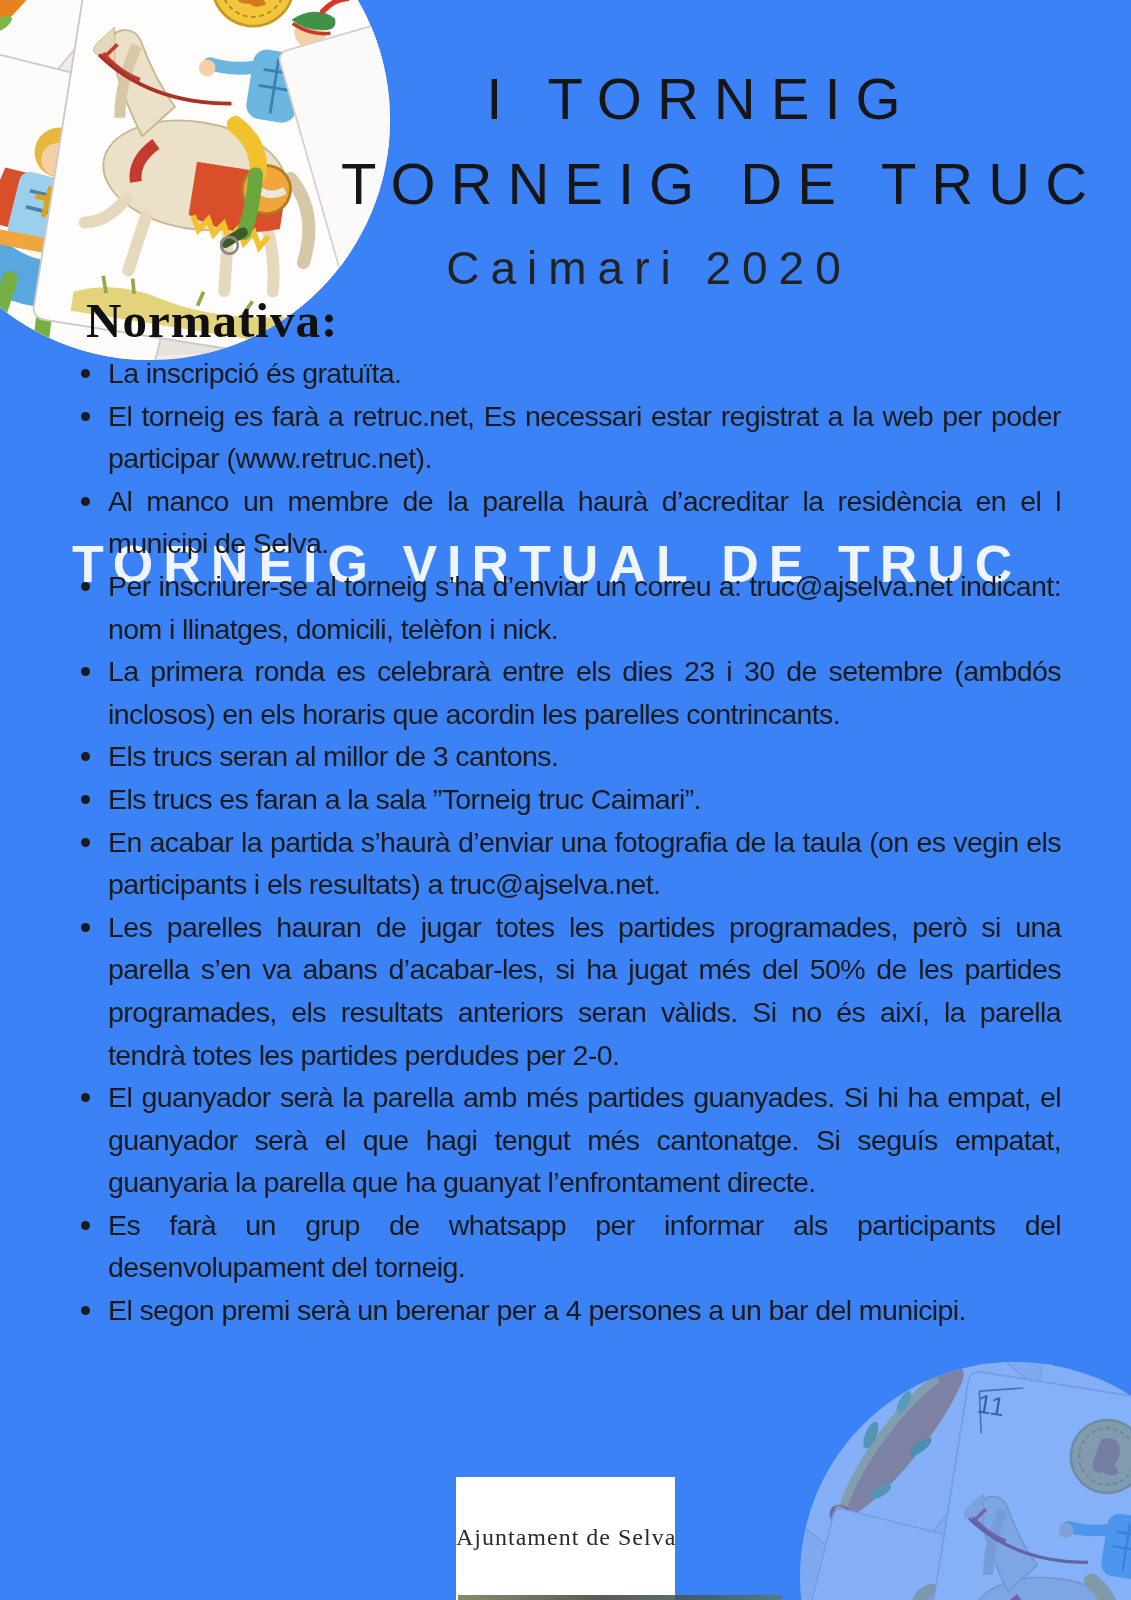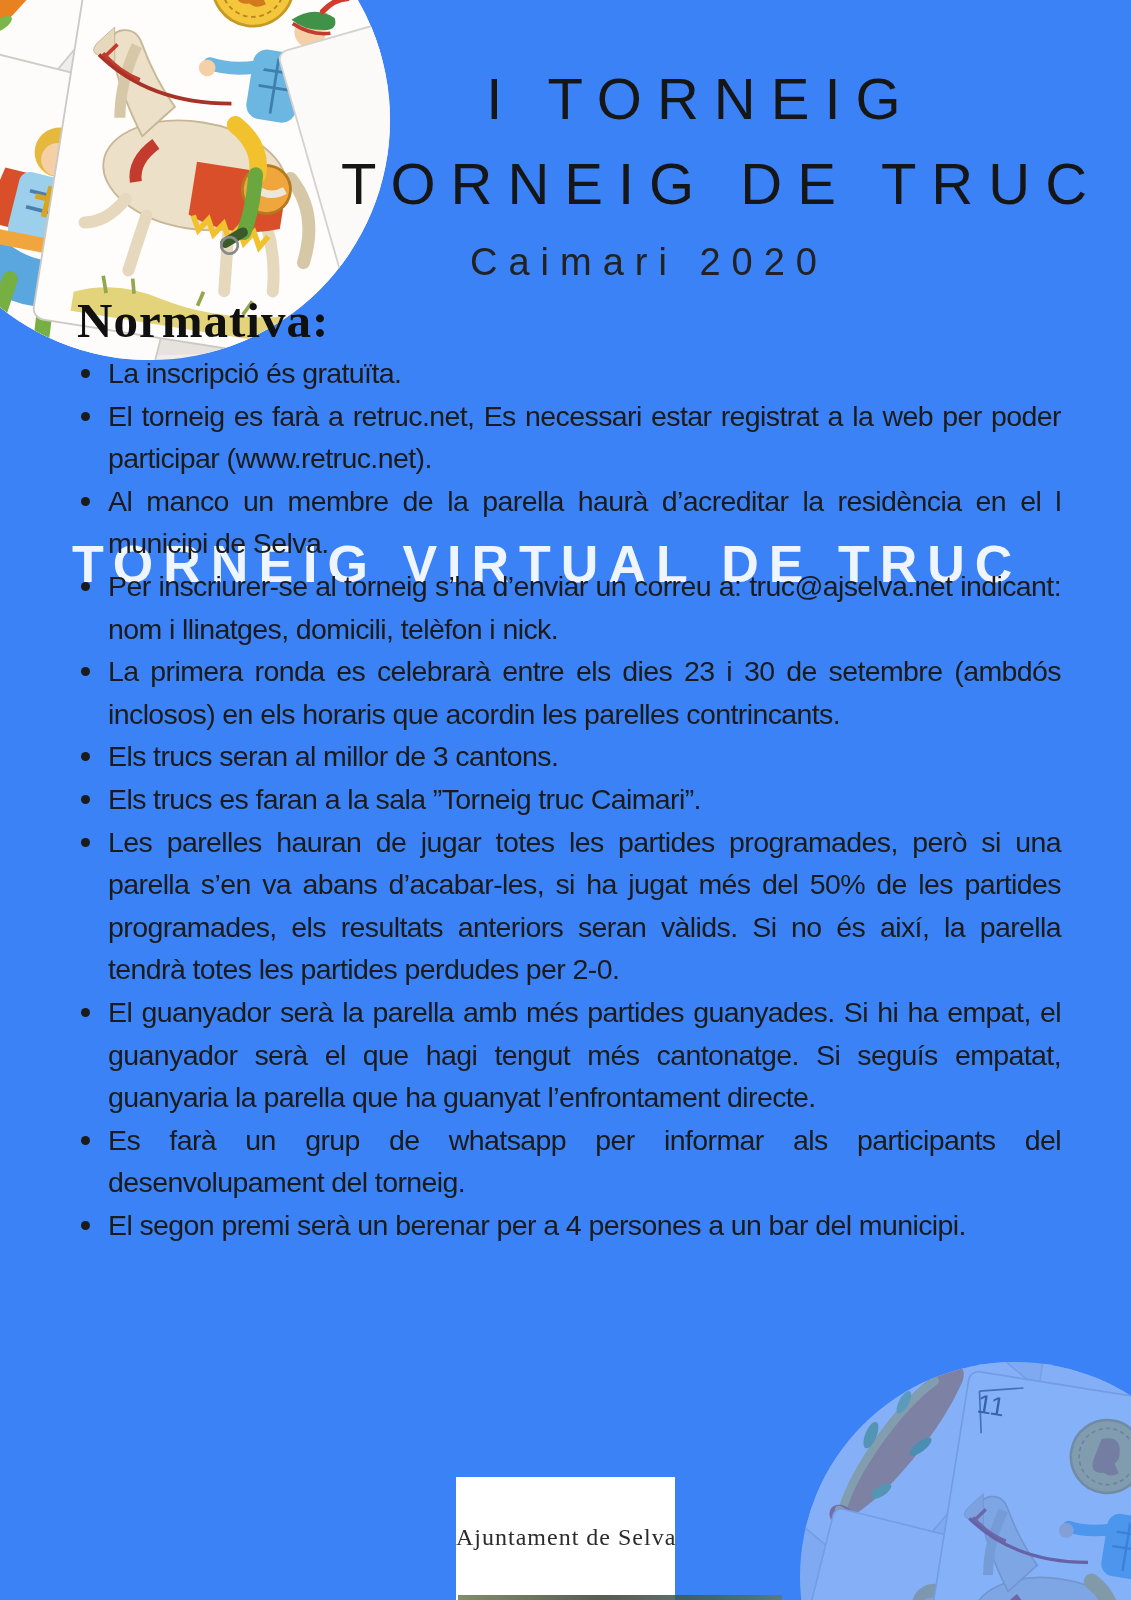--- a/index.html
+++ b/index.html
@@ -21,26 +21,26 @@
     font-size:52px;font-weight:700;letter-spacing:10px;white-space:nowrap;
     color:#ffffff;opacity:.92;
   }
   
   .title-block{
     position:absolute;left:341px;top:56px;width:720px;z-index:3;
     text-align:center;color:#161616;
   }
   .title-line{font-size:58px;font-weight:400;letter-spacing:15px;line-height:85px;white-space:nowrap;}
   .subtitle{
-    font-size:38px;font-weight:300;letter-spacing:11px;margin-top:15px;
+    font-size:46px;font-weight:300;letter-spacing:11px;margin-top:15px;
     transform:translateX(-52px);white-space:nowrap;color:#222;
   }
   
   .heading{
-    position:absolute;left:77px;top:292px;margin:0;z-index:3;
+    position:absolute;left:86px;top:292px;margin:0;z-index:3;
     font-family:"Liberation Serif",serif;font-weight:700;
     font-size:49px;color:#101010;letter-spacing:1px;
   }
   
   .rules{
     position:absolute;left:75px;top:352px;width:986px;z-index:3;
     margin:0;padding:0;list-style:none;
   }
   .rule{
     position:relative;padding-left:33px;
@@ -189,20 +189,21 @@
   <h2 class="heading">Normativa:</h2>
 
   <ul class="rules" id="rules-list">
       <li class="rule">La inscripció és gratuïta.</li>
       <li class="rule">El torneig es farà a retruc.net, Es necessari estar registrat a la web per poder participar (www.retruc.net).</li>
       <li class="rule">Al manco un membre de la parella haurà d’acreditar la residència en el l municipi de Selva.</li>
       <li class="rule">Per inscriurer-se al torneig s’ha d’enviar un correu a: truc@ajselva.net indicant: nom i llinatges, domicili, telèfon i nick.</li>
       <li class="rule">La primera ronda es celebrarà entre els dies 23 i 30 de setembre (ambdós inclosos) en els horaris que acordin les parelles contrincants.</li>
       <li class="rule">Els trucs seran al millor de 3 cantons.</li>
       <li class="rule">Els trucs es faran a la sala ”Torneig truc Caimari”.</li>
+      <li class="rule">En acabar la partida s’haurà d’enviar una fotografia de la taula (on es vegin els participants i els resultats) a truc@ajselva.net.</li>
       <li class="rule">Les parelles hauran de jugar totes les partides programades, però si una parella s’en va abans d’acabar-les, si ha jugat més del 50% de les partides programades, els resultats anteriors seran vàlids. Si no és així, la parella tendrà totes les partides perdudes per 2-0.</li>
       <li class="rule">El guanyador serà la parella amb més partides guanyades. Si hi ha empat, el guanyador serà el que hagi tengut més cantonatge. Si seguís empatat, guanyaria la parella que ha guanyat l’enfrontament directe.</li>
       <li class="rule">Es farà un grup de whatsapp per informar als participants del desenvolupament del torneig.</li>
       <li class="rule">El segon premi serà un berenar per a 4 persones a un bar del municipi.</li>
     </ul>
 
   <div class="logo-box">
     <svg class="crest" viewBox="-50 -50 100 100">
       <circle r="47" fill="#ffffff" stroke="#6ab2d8" stroke-width="3"></circle>
       <circle r="41" fill="none" stroke="#6ab2d8" stroke-width="1.5"></circle>

